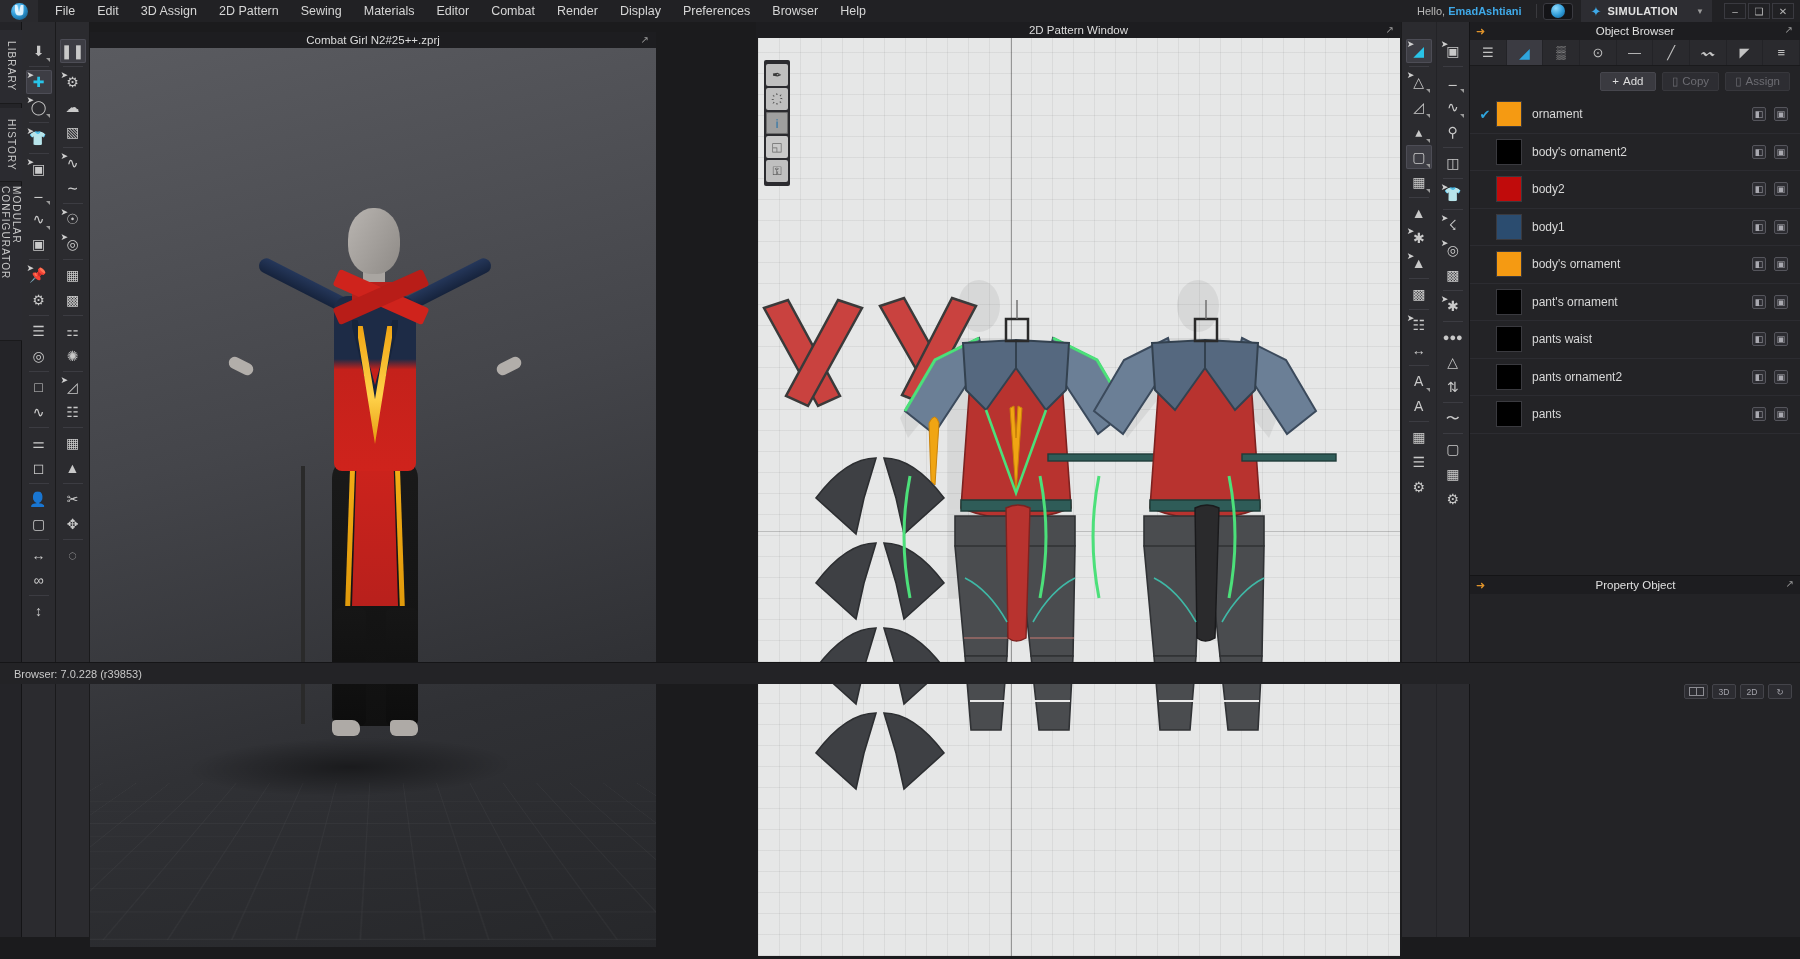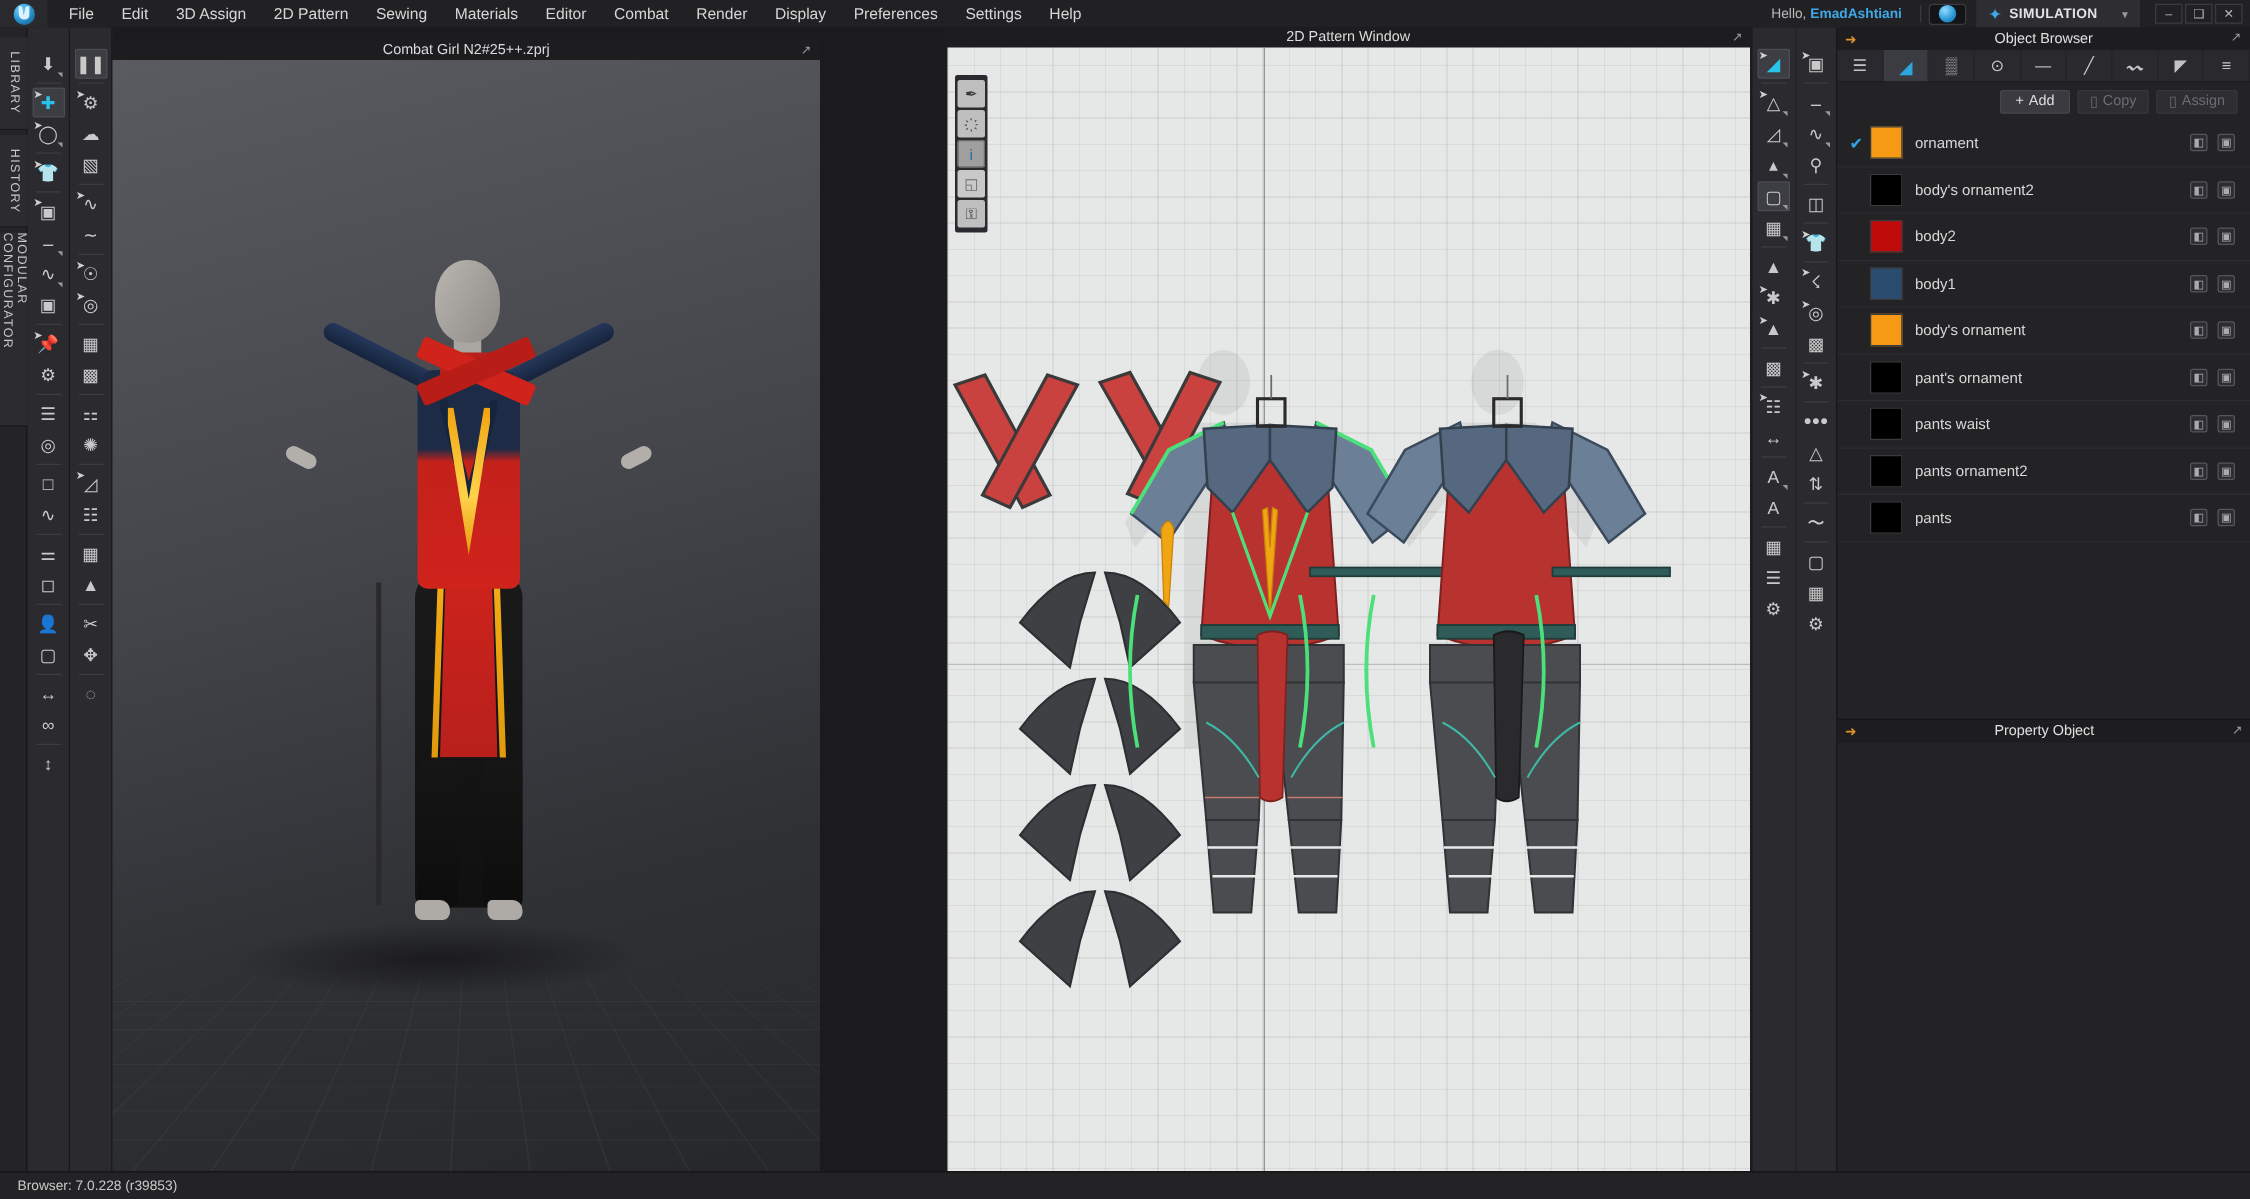--- a/index.html
+++ b/index.html
@@ -4,21 +4,21 @@
 <title>CLO 3D — Combat Girl N2#25++.zprj</title>
 <style>
   * { box-sizing: border-box; margin: 0; padding: 0; }
   html, body {
     width: 1800px; height: 959px;
     background: #1b1b1d;
     font-family: "Liberation Sans", sans-serif;
     color: #cfcfcf;
     overflow: hidden;
   }
-  #app { position: relative; width: 1800px; height: 959px; border-radius: 32px; }
+  #app { position: relative; width: 1800px; height: 684px; border-radius: 32px; }
 
   
   .menubar {
     position: absolute; left: 0; top: 0; width: 1800px; height: 22px;
     background: #212124; display: flex; align-items: center;
   }
   .logo-box {
     width: 38px; height: 22px; background: #2a2a2e;
     display: flex; align-items: center; justify-content: center;
   }
@@ -351,21 +351,21 @@
       <div class="menu-item">Edit</div>
       <div class="menu-item">3D Assign</div>
       <div class="menu-item">2D Pattern</div>
       <div class="menu-item">Sewing</div>
       <div class="menu-item">Materials</div>
       <div class="menu-item">Editor</div>
       <div class="menu-item">Combat</div>
       <div class="menu-item">Render</div>
       <div class="menu-item">Display</div>
       <div class="menu-item">Preferences</div>
-      <div class="menu-item">Settings</div>
+      <div class="menu-item">Browser</div>
       <div class="menu-item">Help</div>
     </div>
 
     <div class="topright">
       <div class="hello">
         <span>Hello, </span><b>EmadAshtiani</b>
       </div>
       <div class="sep-v"></div>
       <div class="cloud-btn">
         <div class="cloud-glyph"></div>

